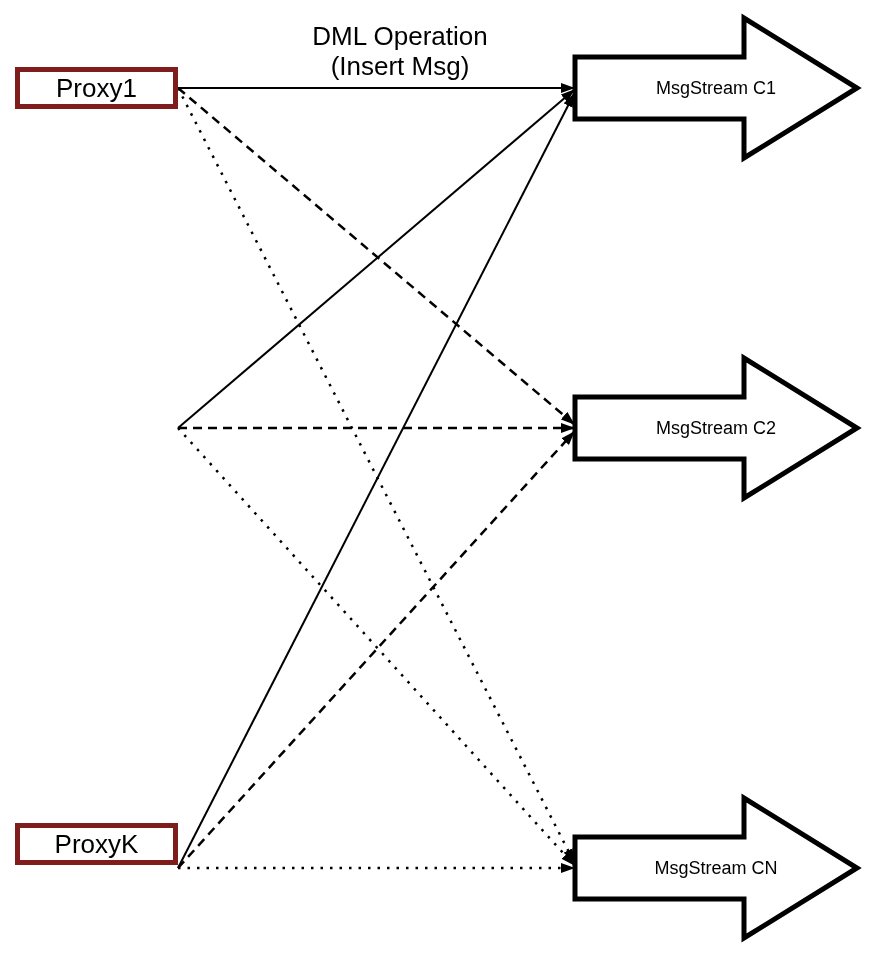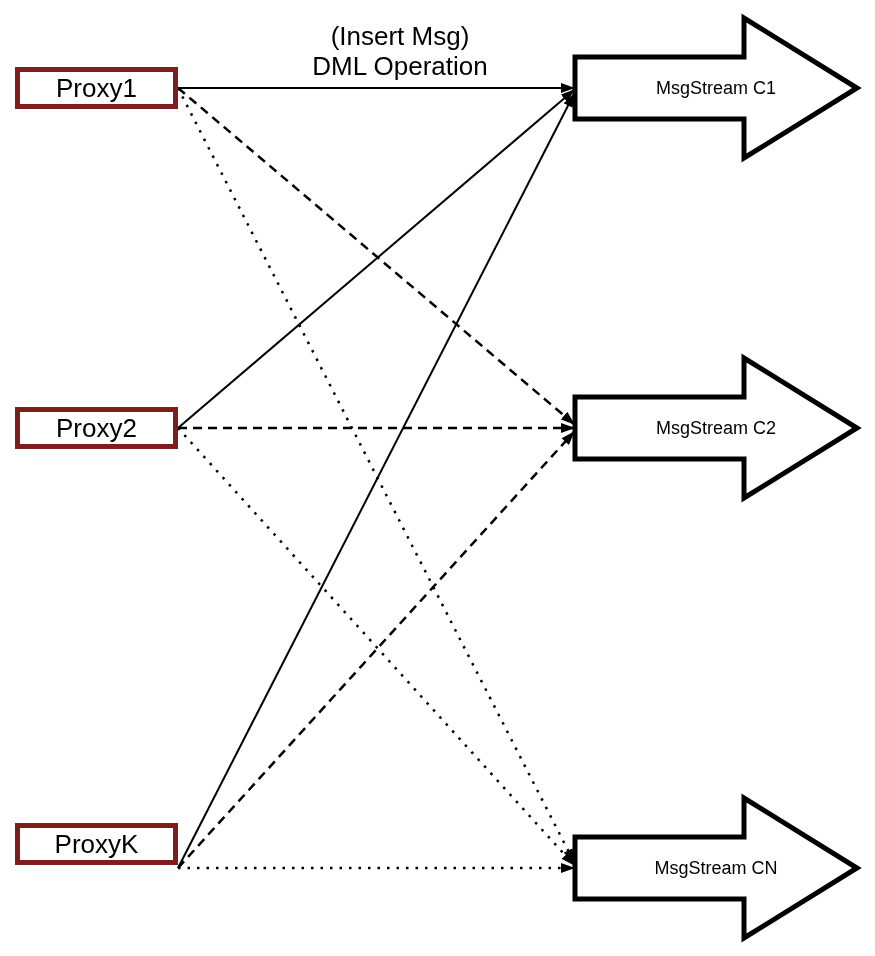--- a/index.html
+++ b/index.html
@@ -86,29 +86,26 @@
     <line x1="178" y1="88" x2="574" y2="424" stroke="#000000" stroke-width="2.5" stroke-dasharray="9 6" marker-end="url(#ah)"></line>
     <line x1="178" y1="428" x2="574" y2="428" stroke="#000000" stroke-width="2.5" stroke-dasharray="9 6" marker-end="url(#ah)"></line>
     <line x1="178" y1="868" x2="574" y2="432" stroke="#000000" stroke-width="2.5" stroke-dasharray="9 6" marker-end="url(#ah)"></line>
 
     <line x1="178" y1="88" x2="574" y2="862" stroke="#000000" stroke-width="2.5" stroke-dasharray="2.5 7" marker-end="url(#ah)"></line>
     <line x1="178" y1="428" x2="574" y2="865" stroke="#000000" stroke-width="2.5" stroke-dasharray="2.5 7" marker-end="url(#ah)"></line>
     <line x1="178" y1="868" x2="574" y2="868" stroke="#000000" stroke-width="2.5" stroke-dasharray="2.5 7" marker-end="url(#ah)"></line>
   </svg>
 
   <div class="title">
+    <div>DML Operation</div>
     <div>(Insert Msg)</div>
-    <div>DML Operation</div>
   </div>
 
   <div class="proxy-box p1">
     <span>Proxy1</span>
-  </div>
-  <div class="proxy-box p2">
-    <span>Proxy2</span>
   </div>
   <div class="proxy-box pk">
     <span>ProxyK</span>
   </div>
 
   <div class="stream-label s1">MsgStream C1</div>
   <div class="stream-label s2">MsgStream C2</div>
   <div class="stream-label sn">MsgStream CN</div>
 
 </div>

